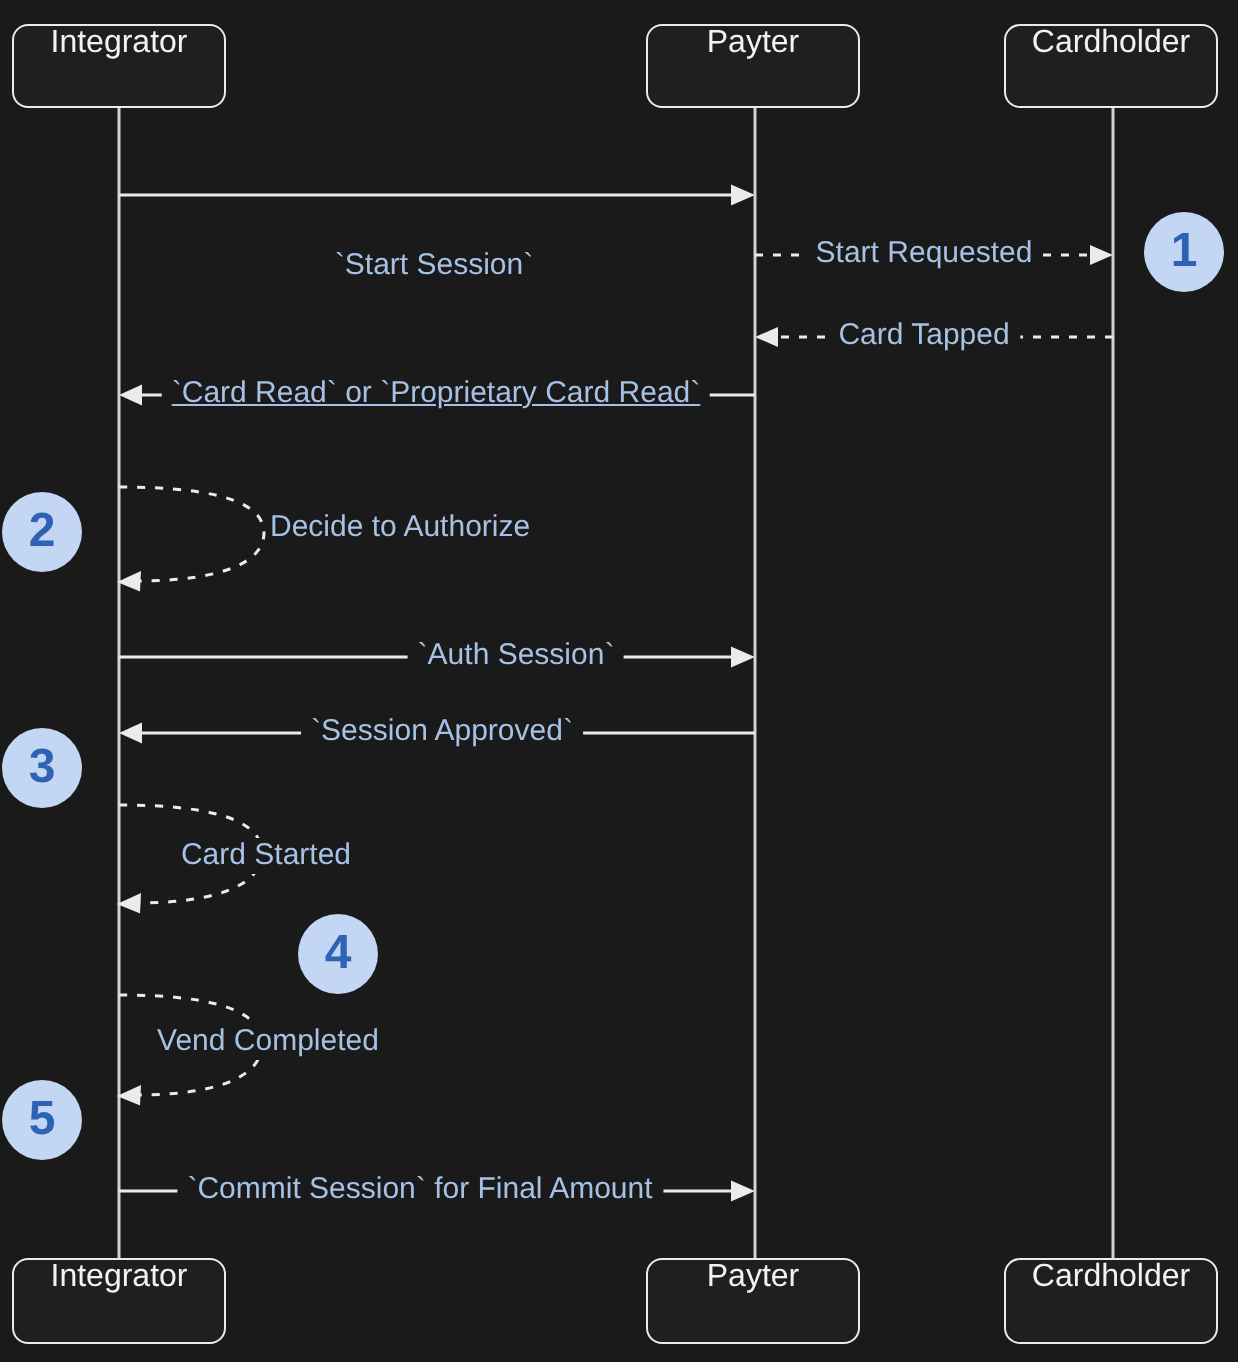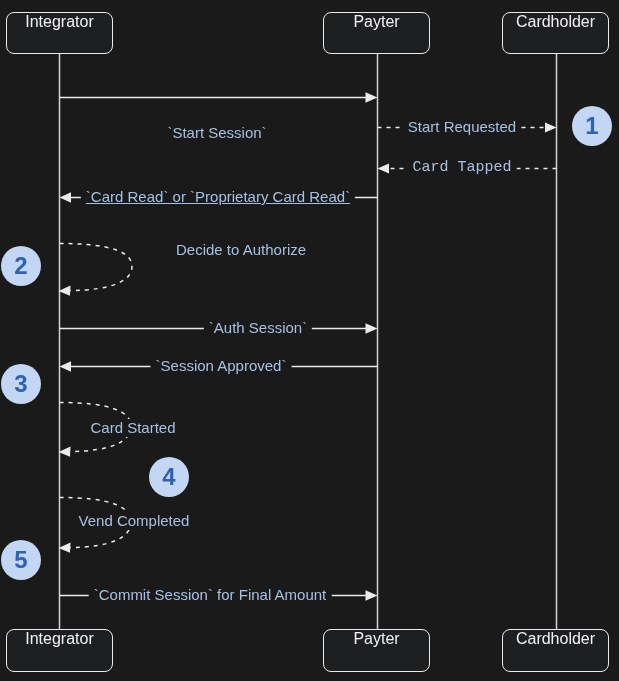--- a/index.html
+++ b/index.html
@@ -128,23 +128,23 @@
     </div>
   <div class="actor-box" style="left:323px;top:629px;width:107px;height:43px;">
       <span>Payter</span>
     </div>
   <div class="actor-box" style="left:502px;top:629px;width:107px;height:43px;">
       <span>Cardholder</span>
     </div>
 
   <div class="msg-label" style="left:217px;top:97px;margin-top:36px;">`Start Session`</div>
   <div class="msg-label" style="left:462px;top:127px;">Start Requested</div>
-  <div class="msg-label" style="left:462px;top:168px;font-family:Liberation Mono, monospace;">Card Tapped</div>
+  <div class="msg-label" style="left:462px;top:168px;">Card Tapped</div>
   <div class="msg-label" style="left:218px;top:197px;text-decoration:underline;">`Card Read` or `Proprietary Card Read`</div>
-  <div class="msg-label left-anchor" style="left:133px;top:250px;margin-left:41px;">Decide to Authorize</div>
+  <div class="msg-label left-anchor" style="left:133px;top:264px;">Decide to Authorize</div>
   <div class="msg-label" style="left:220px;top:328px;margin-left:38px;">`Auth Session`</div>
   <div class="msg-label" style="left:221px;top:366px;">`Session Approved`</div>
   <div class="msg-label" style="left:133px;top:428px;">Card Started</div>
   <div class="msg-label" style="left:210px;top:595px;">`Commit Session` for Final Amount</div>
   <div class="msg-label" style="left:134px;top:521px;">Vend Completed</div>
 
   <div class="badge" style="left:572px;top:106px;">1</div>
   <div class="badge" style="left:1px;top:246px;">2</div>
   <div class="badge" style="left:1px;top:364px;">3</div>
   <div class="badge" style="left:149px;top:457px;">4</div>

